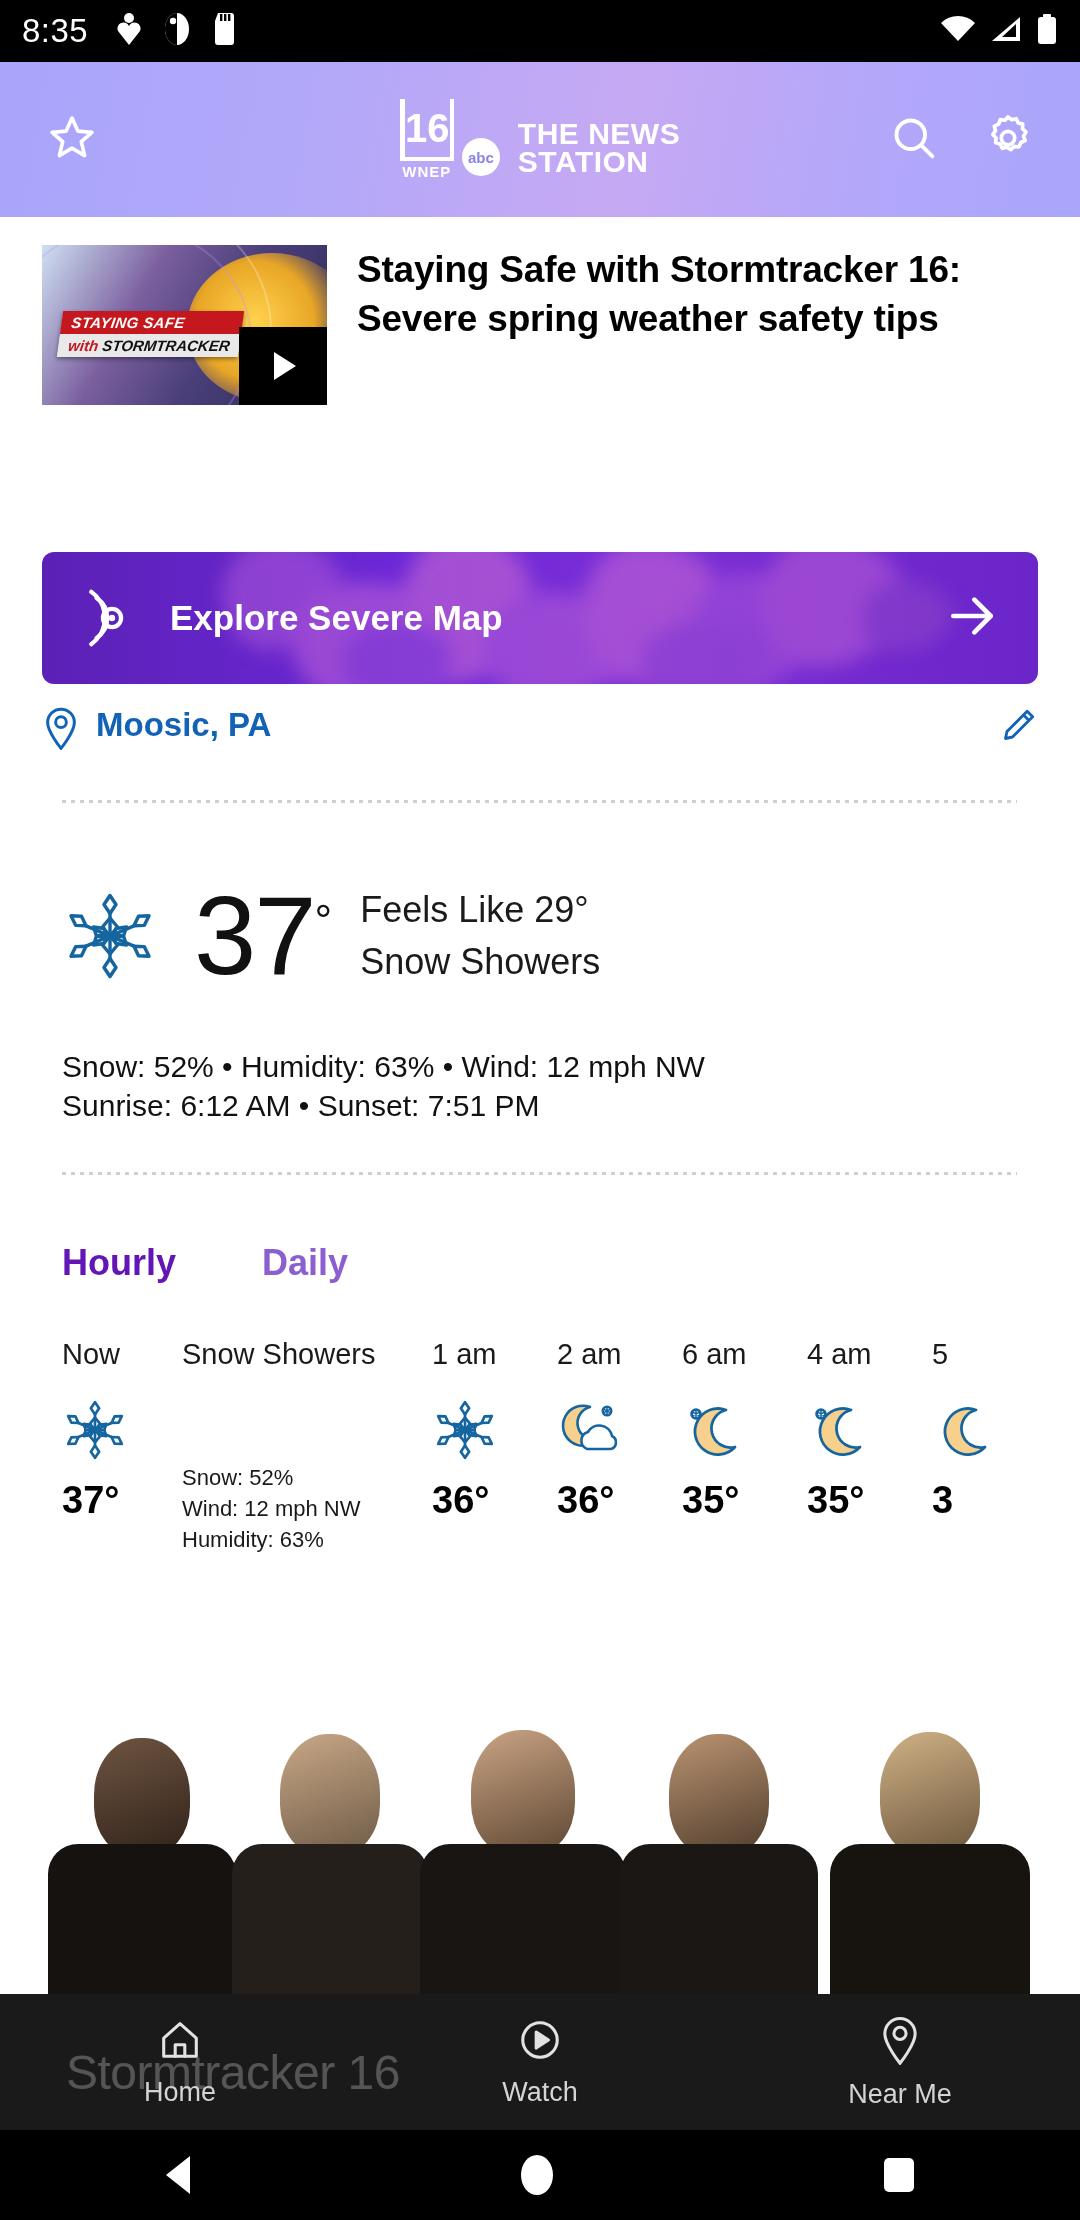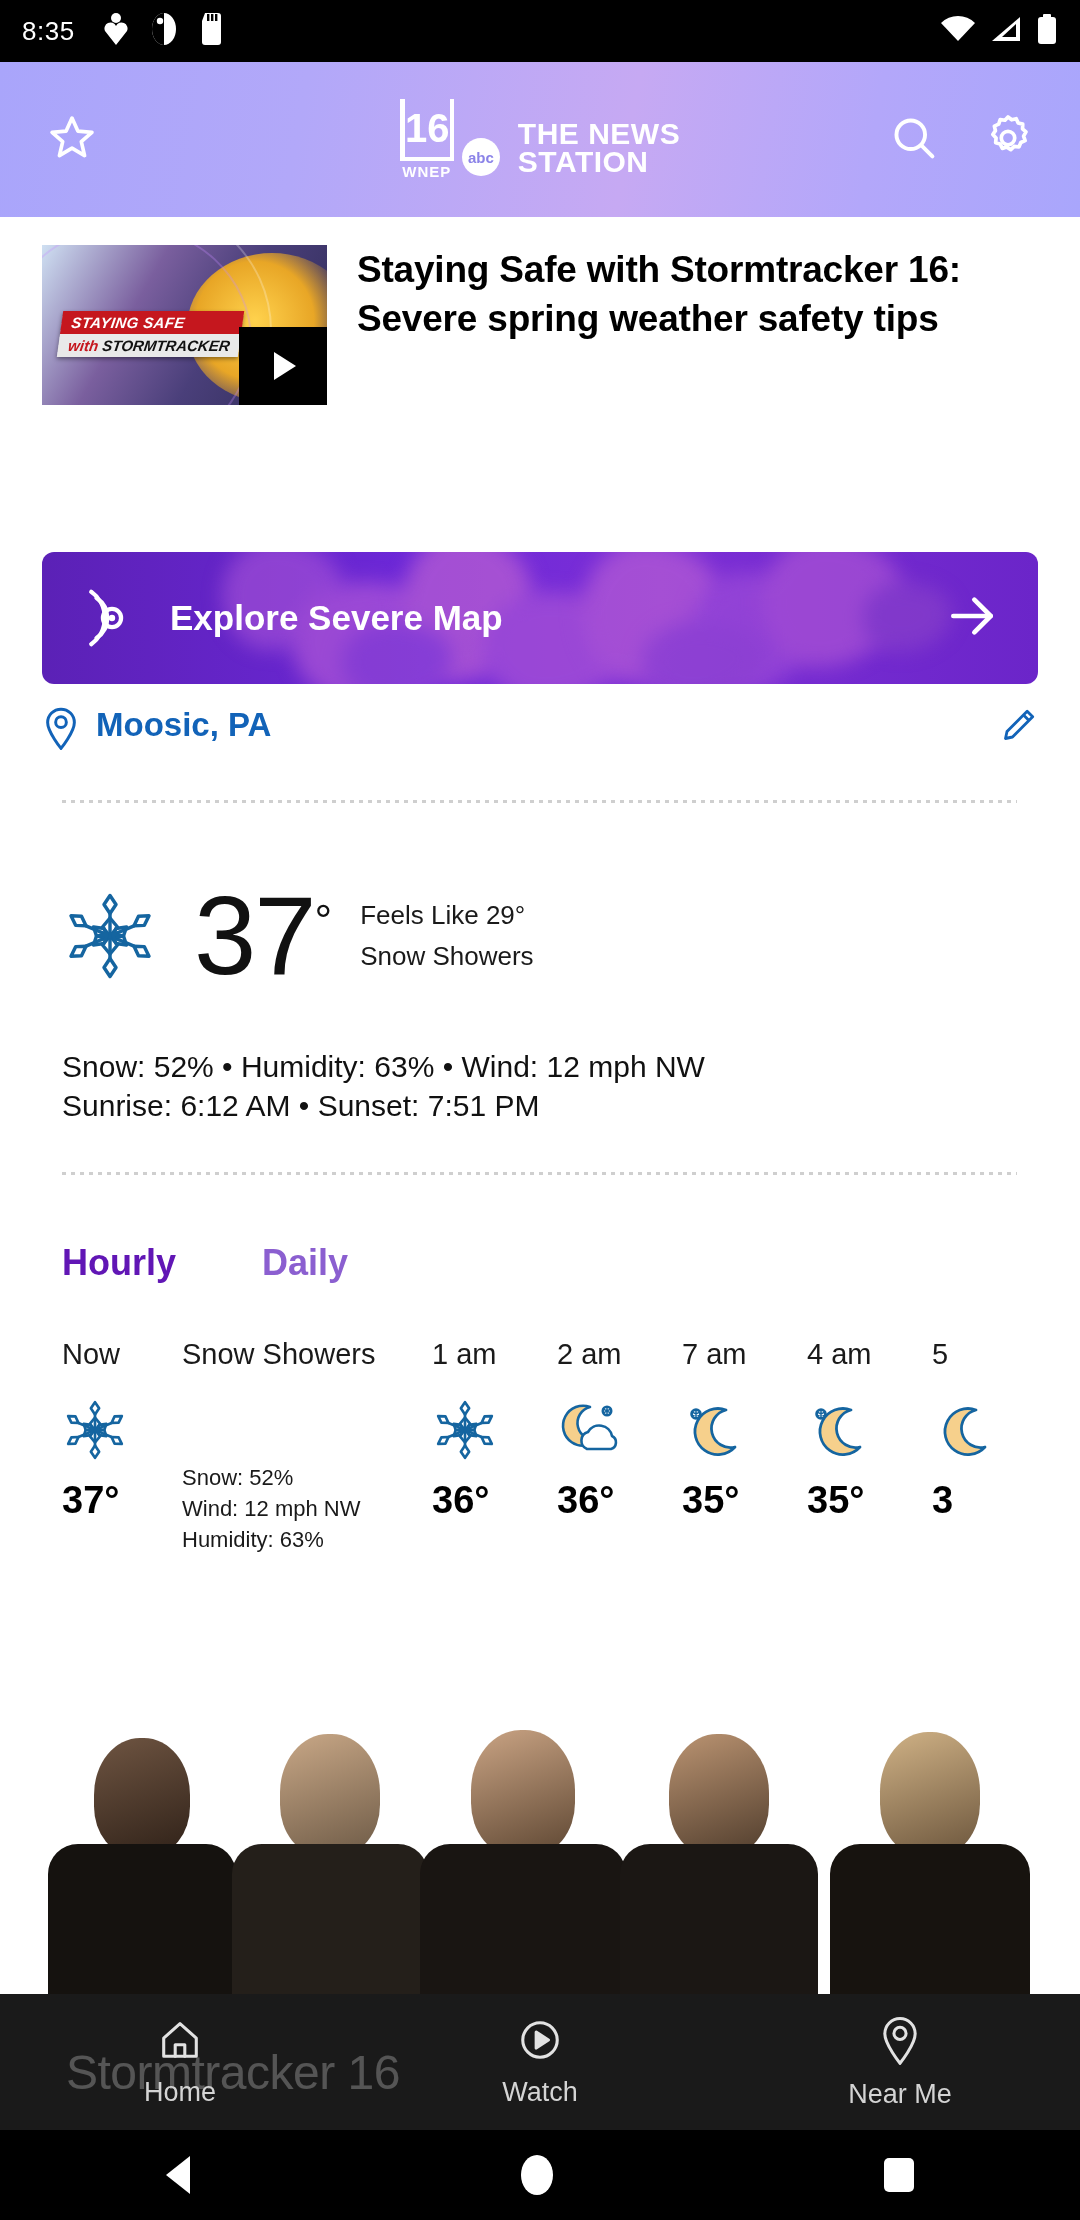--- a/index.html
+++ b/index.html
@@ -10,21 +10,21 @@
     overflow: hidden;
   }
   #app { position: relative; width: 1080px; height: 2220px; background: #fff; }
 
   
   .statusbar {
     position: absolute; top: 0; left: 0; width: 1080px; height: 62px;
     background: #000; display: flex; align-items: center;
     padding: 0 22px;
   }
-  .sb-time { color: #fff; font-size: 26px; letter-spacing: .5px; }
+  .sb-time { color: #fff; font-size: 33px; letter-spacing: .5px; }
   .sb-left-icons { display: flex; align-items: center; gap: 22px; margin-left: 28px; }
   .sb-right { margin-left: auto; display: flex; align-items: center; gap: 14px; }
 
   
   .appbar {
     position: absolute; top: 62px; left: 0; width: 1080px; height: 155px;
     background: linear-gradient(100deg,#a9a5fb 0%, #b2a8f9 28%, #c6a9f3 58%, #b3a7fa 80%, #a9a6fc 100%);
     display: flex; align-items: center; padding: 0 46px;
   }
   .appbar .logo { position: absolute; left: 0; right: 0; display: flex; justify-content: center; pointer-events: none; }
@@ -94,21 +94,21 @@
     position: absolute; left: 62px; width: 955px; height: 3px;
     background-image: repeating-linear-gradient(to right,#cfcfcf 0 4px, transparent 4px 9px);
   }
 
   
   .current { position: absolute; top: 880px; left: 62px; width: 980px; display: flex; align-items: center; }
   .snowflake-big { width: 96px; height: 96px; flex: 0 0 96px; }
   .big-temp { font-size: 112px; font-weight: 400; line-height: 1; margin-left: 36px; letter-spacing: -2px; color: #111; }
   .big-deg { font-size: 44px; vertical-align: super; font-weight: 400; }
   .cur-right { margin-left: 30px; display: flex; flex-direction: column; gap: 10px; }
-  .cur-right div { font-size: 26px; color: #1a1a1a; }
+  .cur-right div { font-size: 36px; color: #1a1a1a; }
 
   .stats { position: absolute; left: 62px; font-size: 30px; color: #111; }
 
   
   .tabs { position: absolute; top: 1242px; left: 62px; display: flex; gap: 86px; }
   .tab { font-size: 36px; font-weight: 700; }
   .tab.active { color: #6116b5; }
   .tab.inactive { color: #8b5fd0; }
 
   
@@ -414,21 +414,21 @@
             <path d="M33 10 a20 20 0 1 0 8 32 a16 16 0 0 1 -8 -32 Z" fill="#f6d08c"></path>
             <circle cx="50" cy="14" r="4.2" fill="#fff"></circle>
             <path d="M50 10.4 v7.2 M46.6 12.2 l6.8 3.6 M46.6 15.8 l6.8 -3.6" stroke-width="1.5"></path>
             <path d="M30 52 a9 9 0 0 1 1 -17 a13 13 0 0 1 24 4 a7 7 0 0 1 -1 13 Z" fill="#fff"></path>
           </svg>
         </span>
         <span class="hour-temp">36°</span>
       </div>
 
       <div class="hour-col col-hr">
-        <span class="hour-label">7 am</span>
+        <span class="hour-label">6 am</span>
         <span class="hour-icon">
           <svg width="66" height="66" viewBox="0 0 66 66" fill="none" stroke="#1565a0" stroke-width="2.8" stroke-linejoin="round" stroke-linecap="round">
             <path d="M44 13 a23 23 0 1 0 9 37 a18 18 0 0 1 -9 -37 Z" fill="#f6d08c"></path>
             <circle cx="14" cy="17" r="4.4" fill="#fff"></circle>
             <path d="M14 13.2 v7.6 M10.4 15.1 l7.2 3.8 M10.4 18.9 l7.2 -3.8" stroke-width="1.5"></path>
           </svg>
         </span>
         <span class="hour-temp">35°</span>
       </div>
 

